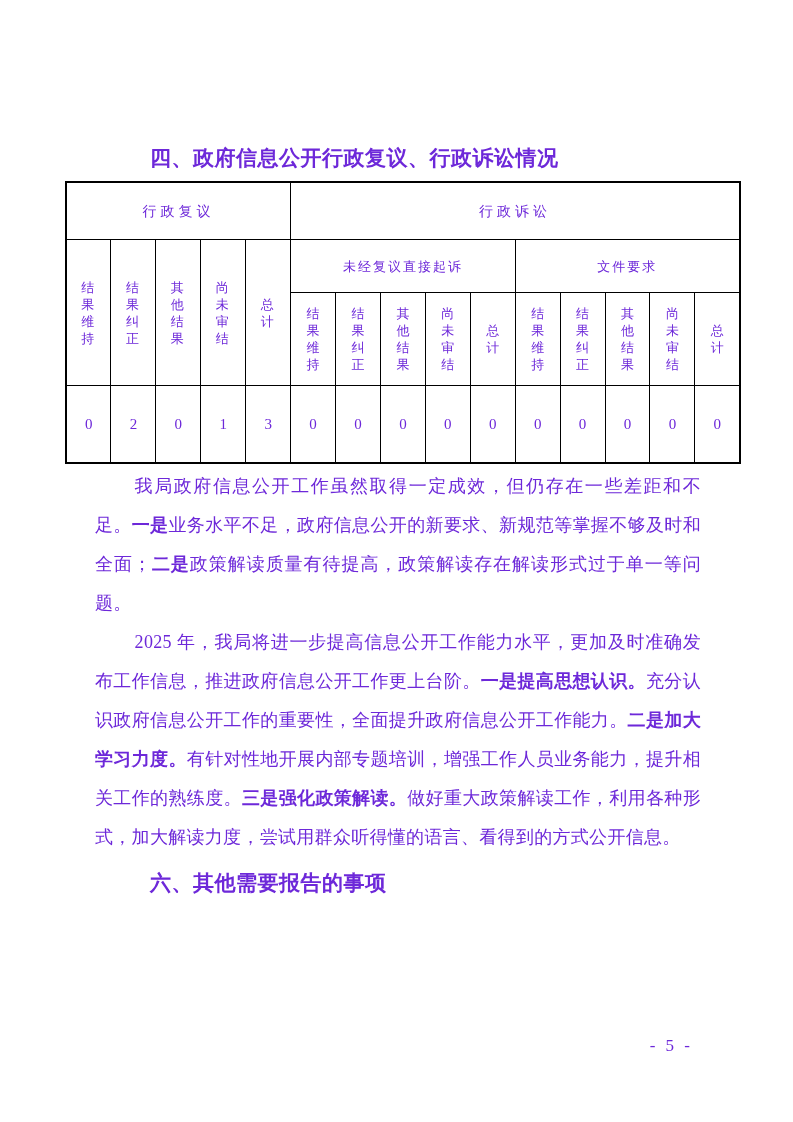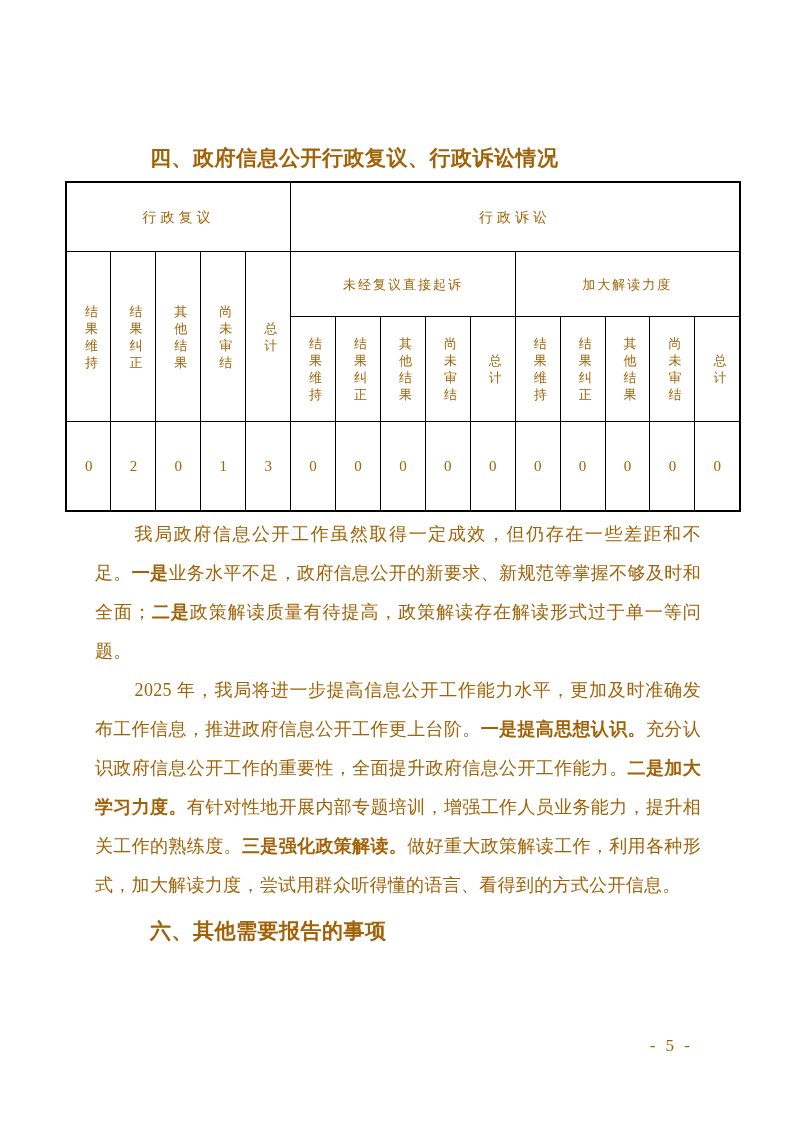--- a/index.html
+++ b/index.html
@@ -3,21 +3,21 @@
 <meta charset="utf-8">
 <style>
   html, body { margin: 0; padding: 0; background: #ffffff; }
   .page {
     position: relative;
     width: 793px;
     height: 1122px;
     background: #ffffff;
     overflow: hidden;
     font-family: "Liberation Serif", "DejaVu Serif", serif;
-    color: #a16207;
+    color: #6d28d9;
   }
   .content {
     position: absolute;
     left: 65px;
     top: 146px;
     width: 676px;
   }
   .sec-heading {
     font-family: "Liberation Sans", "DejaVu Sans", sans-serif;
     font-weight: bold;
@@ -32,21 +32,21 @@
   table.stats {
     width: 676px;
     table-layout: fixed;
     border-collapse: collapse;
     border: 2px solid #000;
   }
   table.stats td, table.stats th {
     border: 1px solid #000;
     text-align: center;
     vertical-align: middle;
-    padding: 18px;
+    padding: 12px;
     font-weight: normal;
     font-size: 13px;
     line-height: 17px;
     overflow: hidden;
   }
   tr.r-group td { height: 32px; font-size: 14px; letter-spacing: 4px; }
   tr.r-sub td { height: 28px; font-size: 13px; letter-spacing: 2px; }
   tr.r-head td { height: 38px; }
   td.two-line { white-space: pre-line; }
   tr.r-data td { height: 52px; font-size: 15px; }
@@ -89,21 +89,21 @@
             <td class="two-line" rowspan="2">结果
 维持</td>
             <td class="two-line" rowspan="2">结果
 纠正</td>
             <td class="two-line" rowspan="2">其他
 结果</td>
             <td class="two-line" rowspan="2">尚未
 审结</td>
             <td class="two-line" rowspan="2">总计</td>
             <td colspan="5">未经复议直接起诉</td>
-            <td colspan="5">加大解读力度</td>
+            <td colspan="5">文件要求</td>
           </tr>
           <tr class="r-head">
             <td class="two-line">结果
 维持</td>
             <td class="two-line">结果
 纠正</td>
             <td class="two-line">其他
 结果</td>
             <td class="two-line">尚未
 审结</td>

